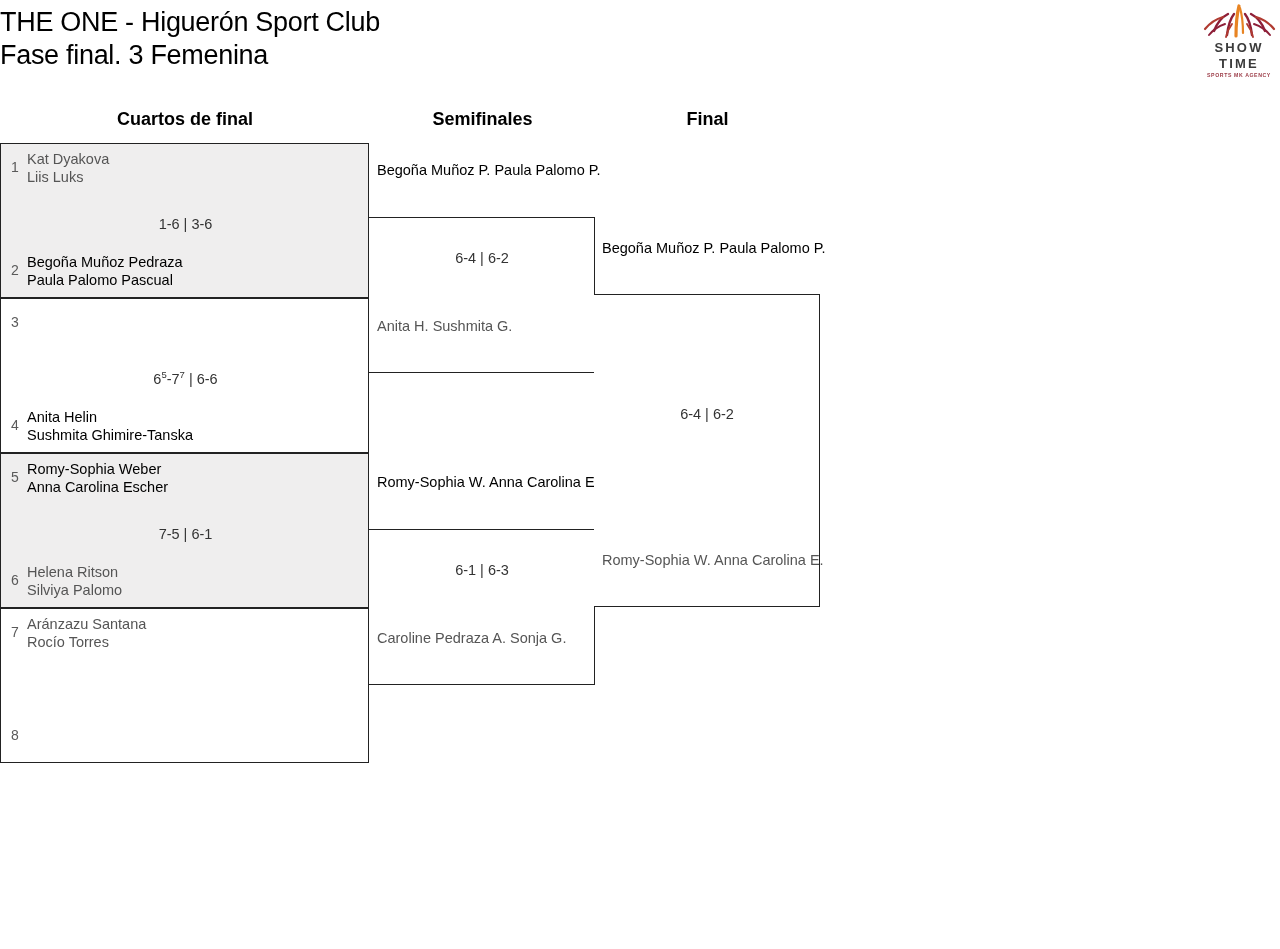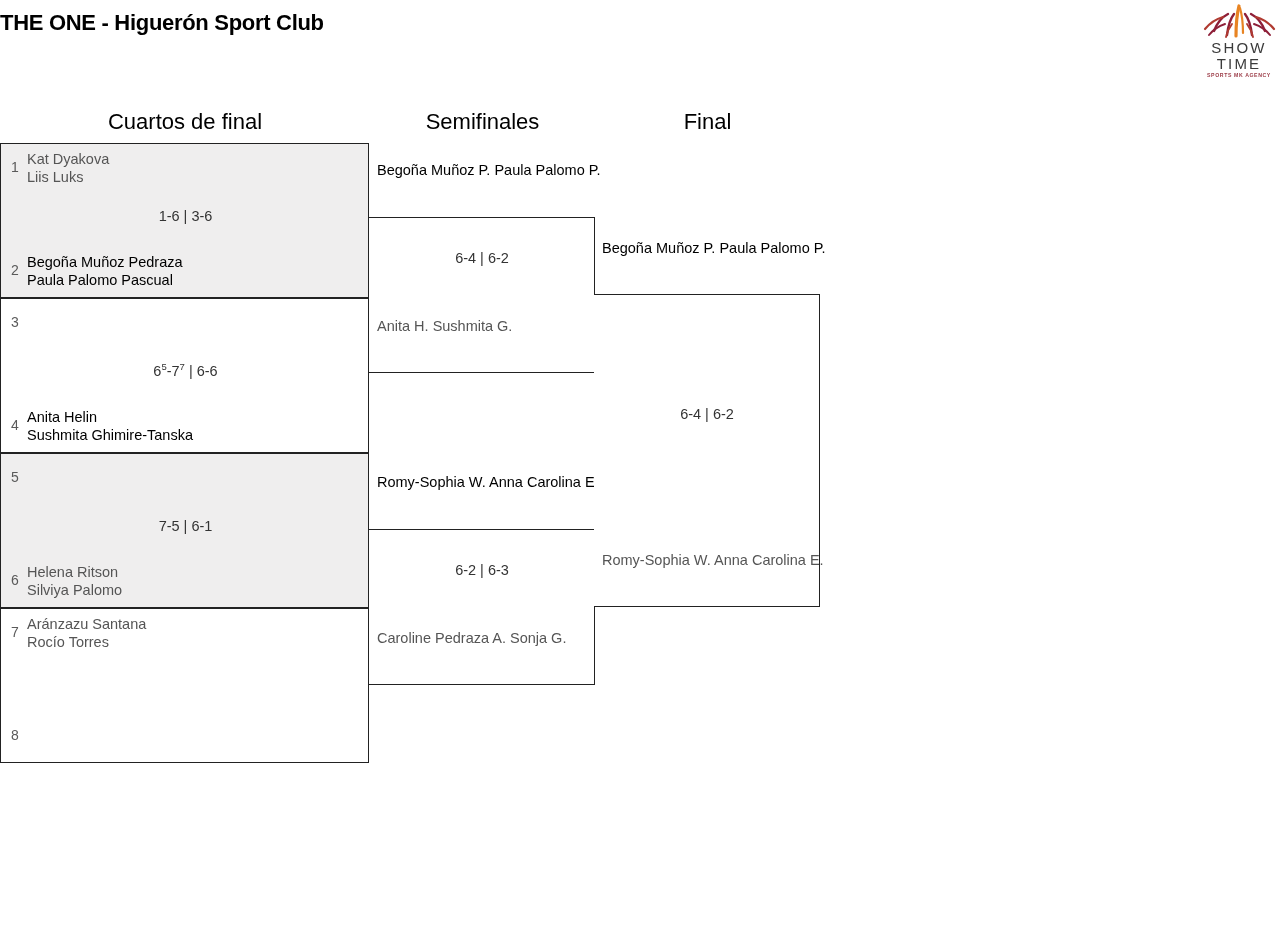--- a/index.html
+++ b/index.html
@@ -19,22 +19,22 @@
   
   #header {
     position: absolute;
     left: 0; top: 0;
     width: 1280px;
     height: 90px;
   }
   #title-block {
     position: absolute;
     left: 0; top: 6px;
-    font-size: 22px;
-    font-weight: bold;
+    font-size: 27px;
+    font-weight: normal;
     line-height: 33px;
     letter-spacing: -0.3px;
     white-space: nowrap;
   }
   #title-line1, #title-line2 { display: block; }
 
   
   #logo {
     position: absolute;
     left: 1201px; top: 2px;
@@ -45,41 +45,41 @@
   #logo-burst {
     position: absolute;
     left: 0; top: 0;
     width: 76px;
     height: 40px;
   }
   #logo-wordmark {
     position: absolute;
     left: 0; top: 38px;
     width: 76px;
-    font-weight: normal;
+    font-weight: bold;
     color: #3b3b3b;
     letter-spacing: 2.2px;
-    font-size: 15px;
+    font-size: 13px;
     line-height: 16px;
   }
   #logo-tagline {
     position: absolute;
     left: 0; top: 70px;
     width: 76px;
     font-size: 5.2px;
     letter-spacing: 0.6px;
     color: #9b3a46;
     font-weight: bold;
   }
 
   
   .round-header {
     position: absolute;
-    font-size: 22px;
-    font-weight: normal;
+    font-size: 18px;
+    font-weight: bold;
     text-align: center;
     top: 109px;
     white-space: nowrap;
   }
   #round-qf { left: 0px;   width: 370px; }
   #round-sf { left: 370px; width: 225px; }
   #round-f  { left: 595px; width: 225px; }
 
   
   #bracket {
@@ -125,21 +125,21 @@
   }
   .team.top    { top: 6px; }
   .team.bottom { top: 109px; }
   .team .p { display: block; }
   .winner { color: #000000; font-weight: normal; }
   .loser  { color: #555555; font-weight: normal; }
 
   .qf-score {
     position: absolute;
     left: 0;
-    top: 64px;
+    top: 72px;
     width: 369px;
     text-align: center;
     font-size: 14.5px;
     color: #333333;
   }
   .qf-score sup {
     font-size: 9.5px;
     vertical-align: super;
     line-height: 0;
   }
@@ -210,20 +210,21 @@
   }
   #f-team-top    { top: 96px; }
   #f-team-bottom { top: 408px; }
 </style>
 </head>
 <body>
 
 <div id="header">
   <div id="title-block">
     <span id="title-line1">THE ONE - Higuerón Sport Club</span>
+    <span id="title-line2">Fase final. 3 Femenina</span>
   </div>
 
   <div id="logo">
     <svg id="logo-burst" viewBox="0 0 76 40">
       <g fill="none" stroke-linecap="round">
         <path d="M38 4 C36 12 35 22 35 34" stroke="#e88423" stroke-width="3.2"></path>
         <path d="M39 6 C41 13 42 22 42 31" stroke="#e88423" stroke-width="2.2"></path>
         <path d="M33 12 C29 17 27 25 26 33" stroke="#8e1f38" stroke-width="2.4"></path>
         <path d="M44 12 C48 17 50 25 51 33" stroke="#8e1f38" stroke-width="2.4"></path>
         <path d="M27 12 C21 15 16 21 13 29" stroke="#8e1f38" stroke-width="2.4"></path>
@@ -269,20 +270,24 @@
     <div class="qf-score"><span>6</span><sup>5</sup>-<span>7</span><sup>7</sup> | <span>6-6</span></div>
     <div class="seed bottom">4</div>
     <div class="team bottom winner">
       <span class="p">Anita Helin</span>
       <span class="p">Sushmita Ghimire-Tanska</span>
     </div>
   </div>
 
   <div class="qf-match shaded" id="qf3">
     <div class="seed top">5</div>
+    <div class="team top winner">
+      <span class="p">Romy-Sophia Weber</span>
+      <span class="p">Anna Carolina Escher</span>
+    </div>
     <div class="qf-score">7-5 | 6-1</div>
     <div class="seed bottom">6</div>
     <div class="team bottom loser">
       <span class="p">Helena Ritson</span>
       <span class="p">Silviya Palomo</span>
     </div>
   </div>
 
   <div class="qf-match plain" id="qf4">
     <div class="seed top">7</div>
@@ -302,21 +307,21 @@
   <div class="sf-team loser" id="sf1-team-bottom">
     <span class="p">Anita H.</span>
     <span class="p">Sushmita G.</span>
   </div>
 
   <div class="sf-box" id="sf2-box"></div>
   <div class="sf-team winner" id="sf2-team-top">
     <span class="p">Romy-Sophia W.</span>
     <span class="p">Anna Carolina E.</span>
   </div>
-  <div class="sf-score" id="sf2-score">6-2 | 6-3</div>
+  <div class="sf-score" id="sf2-score">6-1 | 6-3</div>
   <div class="sf-team loser" id="sf2-team-bottom">
     <span class="p">Caroline Pedraza A.</span>
     <span class="p">Sonja G.</span>
   </div>
 
   <div id="f-box"></div>
   <div class="f-team winner" id="f-team-top">
     <span class="p">Begoña Muñoz P.</span>
     <span class="p">Paula Palomo P.</span>
   </div>

